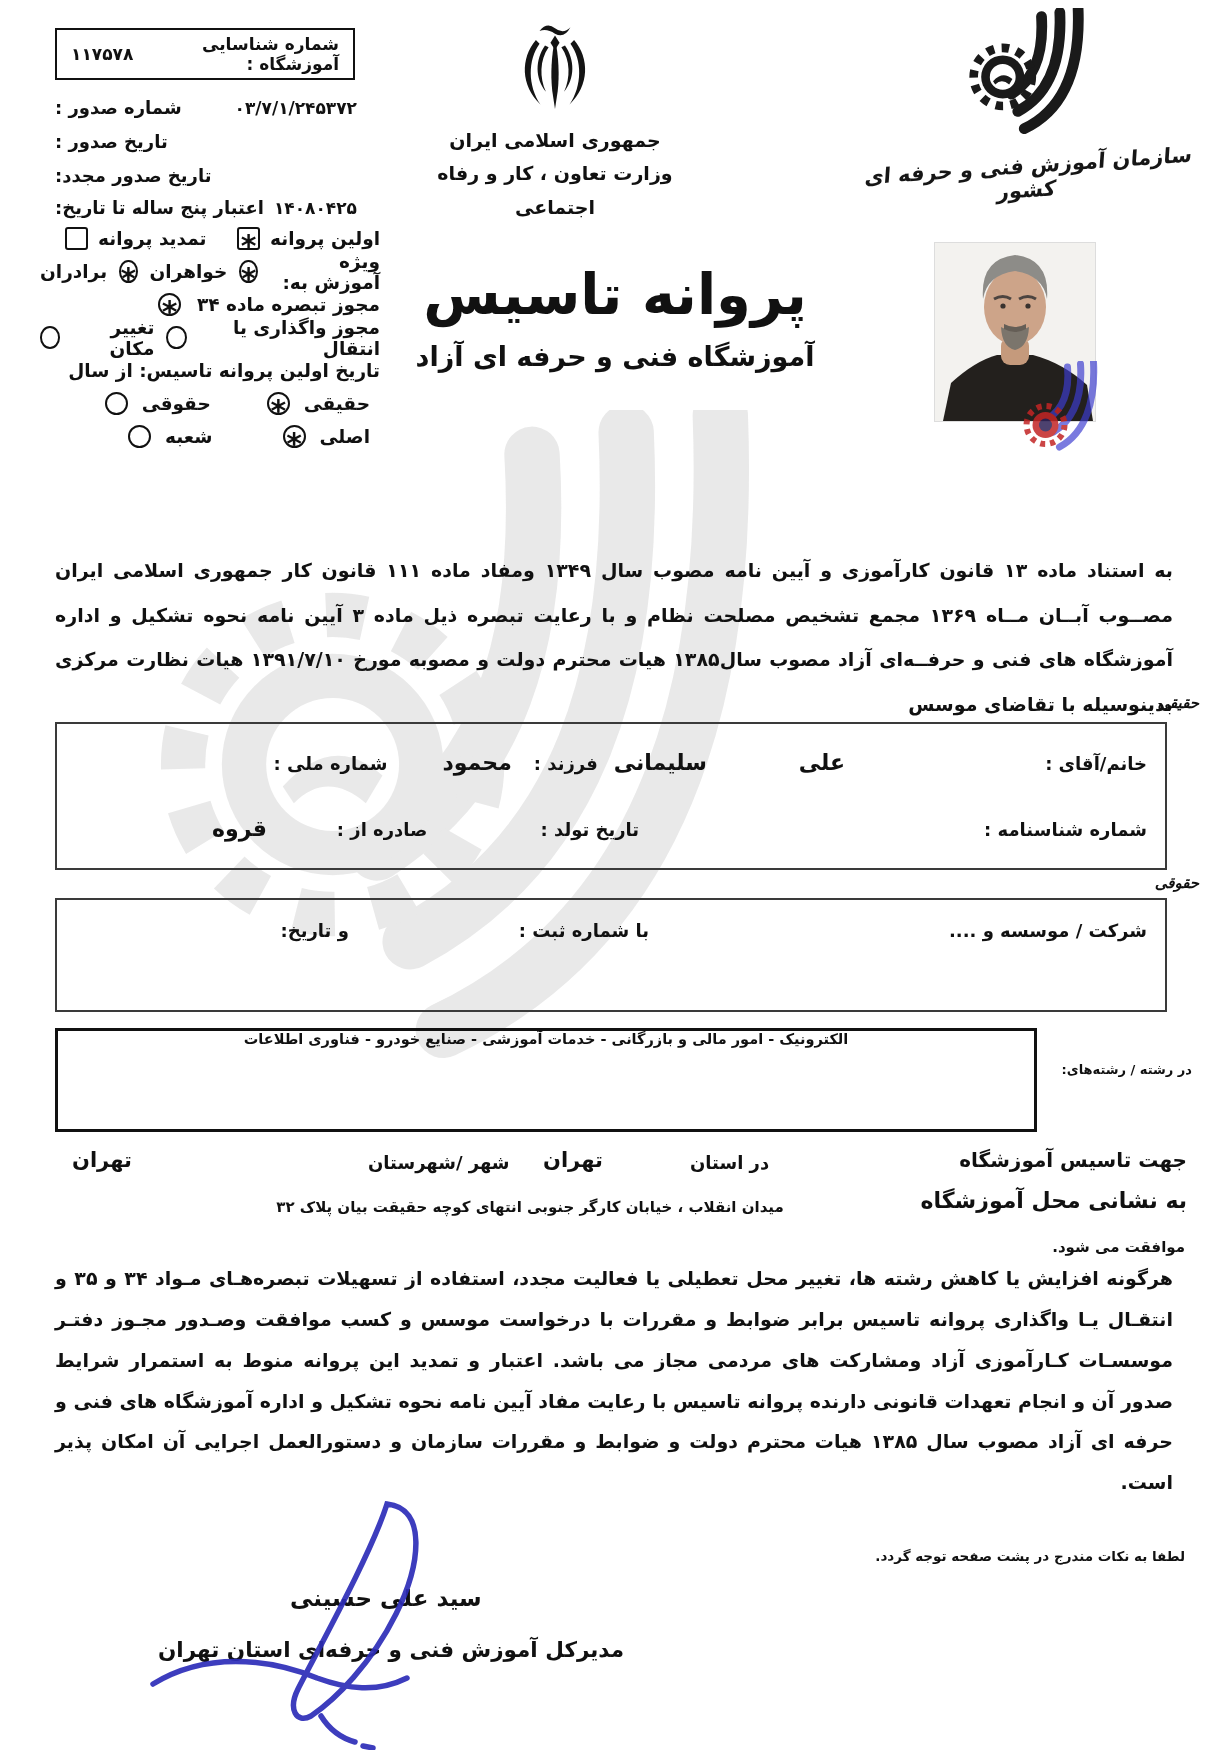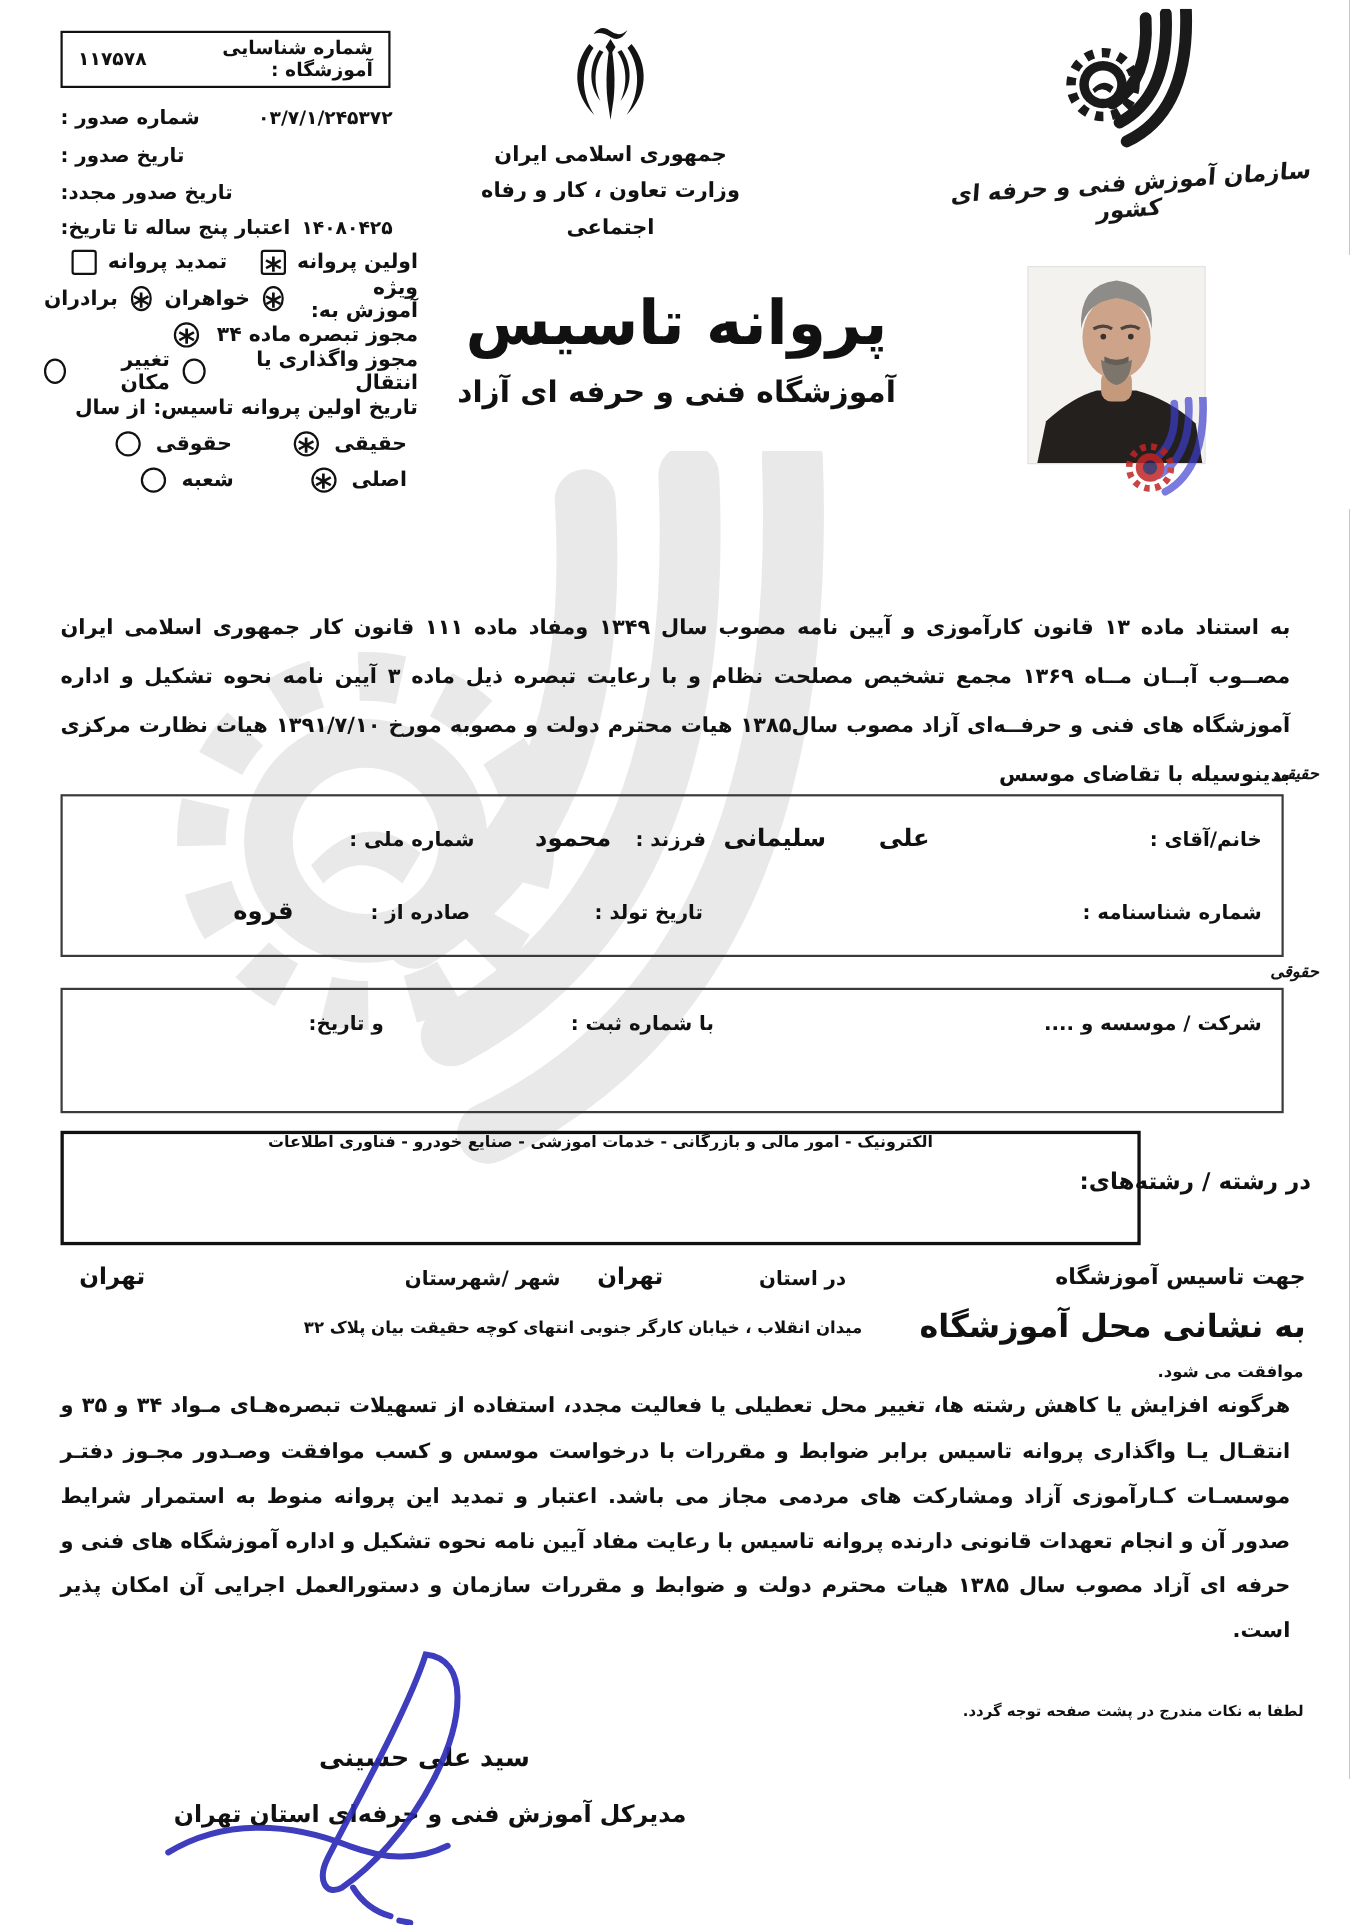--- a/index.html
+++ b/index.html
@@ -44,28 +44,28 @@
   .seclab{font-size:15px;font-weight:700;font-style:italic;}
   .fbox{border:2px solid #3a3a3a;box-sizing:border-box;background:rgba(255,255,255,0);}
   .box1{left:55px;top:722px;width:1112px;height:148px;}
   .box2{left:55px;top:898px;width:1112px;height:114px;}
   .brow{position:absolute;right:18px;display:flex;align-items:baseline;white-space:nowrap;}
   .lbl{font-size:18px;font-weight:700;}
   .val{font-size:22px;font-weight:700;}
   
   .fields-box{left:55px;top:1028px;width:982px;height:104px;border:3.5px solid #111;box-sizing:border-box;text-align:center;}
   .fields-box .ftext{font-size:14.5px;font-weight:700;}
-  .fields-label{right:35px;top:1062px;font-size:21px;font-weight:700;}
+  .fields-label{right:35px;top:1062px;font-size:13px;font-weight:700;}
   
   .loc1a{right:40px;top:1148px;font-size:20px;font-weight:700;}
   .loc1b{left:690px;top:1152px;font-size:18px;font-weight:700;text-align:center;}
   .loc1c{left:543px;top:1148px;font-size:21px;font-weight:700;}
   .loc1d{left:368px;top:1152px;font-size:18px;font-weight:700;}
   .loc1e{left:72px;top:1148px;font-size:21px;font-weight:700;}
-  .loc2a{right:40px;top:1188px;font-size:29px;font-weight:700;}
+  .loc2a{right:40px;top:1188px;font-size:22px;font-weight:700;}
   .loc2b{left:250px;top:1198px;width:560px;text-align:center;font-size:15px;font-weight:700;}
   .approval{right:42px;top:1238px;font-size:15px;font-weight:700;}
   
   .fnote{right:42px;top:1548px;font-size:13.5px;font-weight:700;}
   .signer-name{left:290px;top:1585px;font-size:23px;font-weight:700;}
   .signer-title{left:158px;top:1637px;font-size:21.5px;font-weight:700;}
   .sig{left:115px;top:1492px;width:430px;height:258px;pointer-events:none;}
 </style>
 </head>
 <body>
@@ -234,21 +234,21 @@
       <circle cx="30" cy="64" r="6.5" fill="#2e2257"></circle>
     </svg>
   </div>
 
   <div class="abs intro z">به استناد ماده ۱۳ قانون کارآموزی و آیین نامه مصوب  سال ۱۳۴۹ ومفاد ماده ۱۱۱ قانون کار جمهوری اسلامی ایران مصــوب آبــان مــاه ۱۳۶۹ مجمع تشخیص مصلحت نظام و با رعایت تبصره ذیل ماده ۳ آیین نامه  نحوه تشکیل و اداره آموزشگاه های فنی و حرفــه‌ای آزاد مصوب سال۱۳۸۵ هیات محترم دولت و مصوبه مورخ ۱۳۹۱/۷/۱۰ هیات نظارت مرکزی بدینوسیله با تقاضای موسس</div>
 
   <div class="abs seclab z" style="right:28px;top:694px;">حقیقی</div>
   <div class="abs fbox box1 z">
     <div class="brow" style="top:26px;">
       <span class="lbl" style="margin-left:200px;">خانم/آقای :</span>
-      <span class="val" style="margin-left:48px;">علی</span>
+      <span class="val" style="margin-left:92px;">علی</span>
       <span class="val" style="margin-left:16px;">سلیمانی</span>
       <span class="lbl" style="margin-left:22px;">فرزند :</span>
       <span class="val" style="margin-left:55px;">محمود</span>
       <span class="lbl">شماره ملی :</span>
     </div>
     <div class="brow" style="top:92px;">
       <span class="lbl" style="margin-left:345px;">شماره شناسنامه :</span>
       <span class="lbl" style="margin-left:113px;">تاریخ تولد :</span>
       <span class="lbl" style="margin-left:70px;">صادره از :</span>
       <span class="val">قروه</span>

